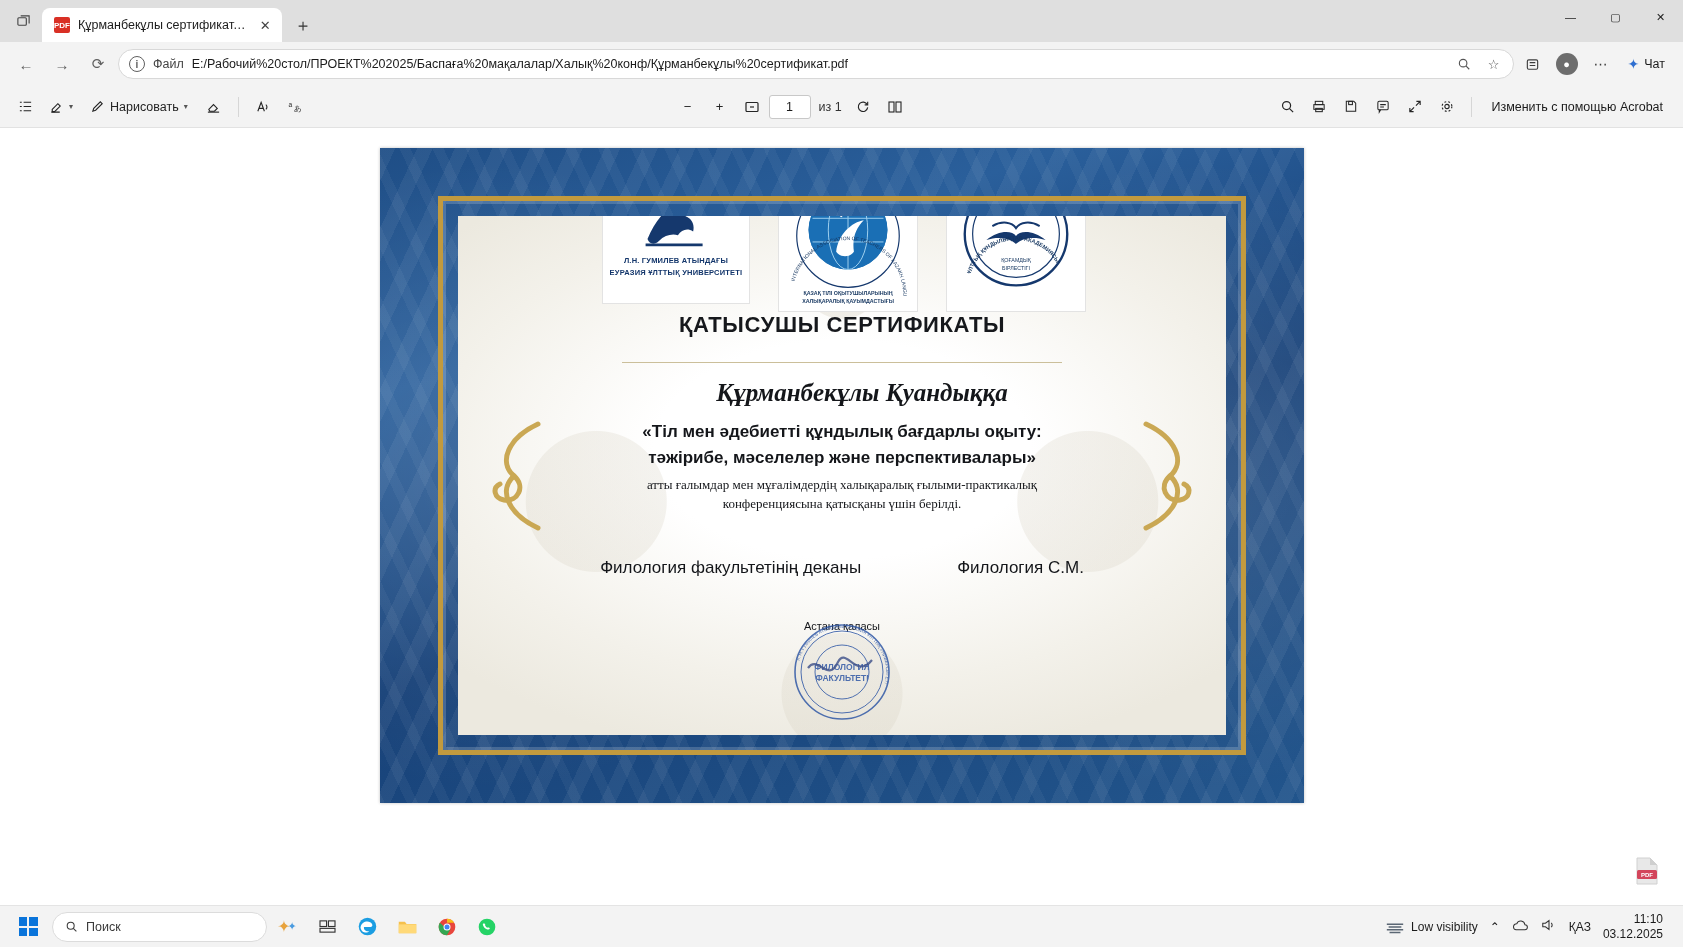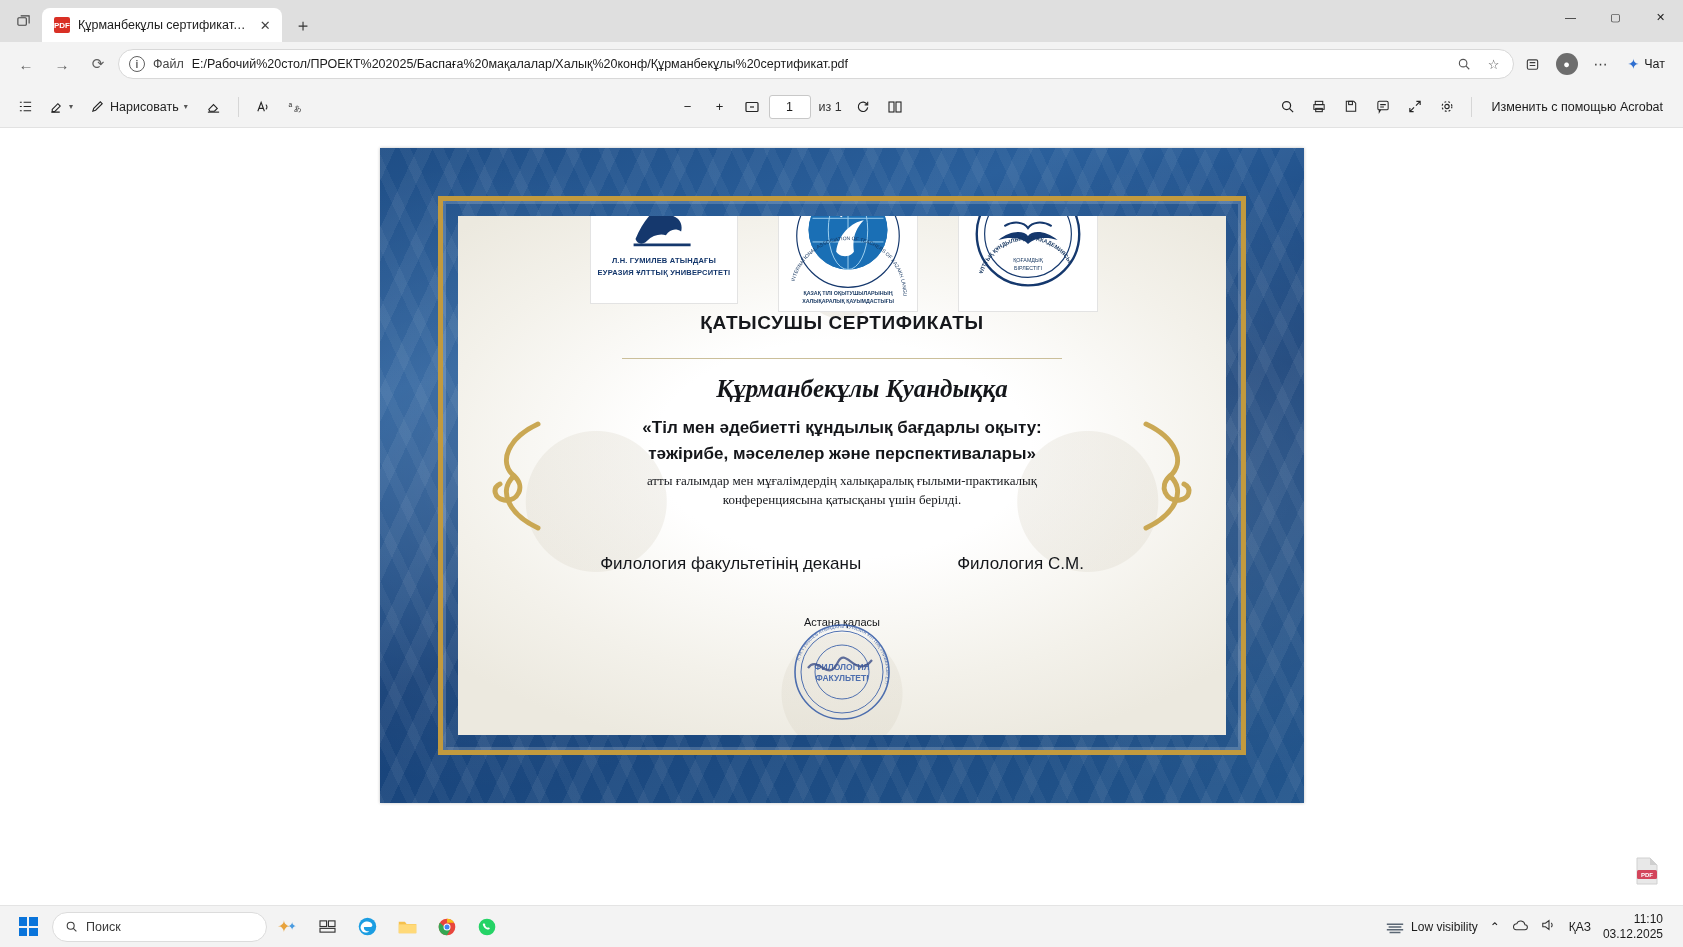--- a/index.html
+++ b/index.html
@@ -160,30 +160,30 @@
   
   .inner-damask {
     position: absolute; inset: 0;
     background:
       radial-gradient(circle at 50% 12%, rgba(205,198,180,0.28) 0 40px, rgba(0,0,0,0) 41px),
       radial-gradient(circle at 18% 55%, rgba(205,198,180,0.22) 0 70px, rgba(0,0,0,0) 71px),
       radial-gradient(circle at 82% 55%, rgba(205,198,180,0.22) 0 70px, rgba(0,0,0,0) 71px),
       radial-gradient(circle at 50% 92%, rgba(205,198,180,0.20) 0 60px, rgba(0,0,0,0) 61px);
   }
 
-  .logos { position: absolute; left: 4px; right: 0; top: -52px; display: flex; justify-content: center; gap: 40px; z-index: 4; }
+  .logos { position: absolute; left: 4px; right: 0; top: -52px; display: flex; justify-content: center; gap: 28px; z-index: 4; }
   .logo-box { background: #ffffff; border: 1px solid #e3e3e3; display: flex; align-items: center; justify-content: center; }
   .logo-enu { width: 148px; height: 140px; flex-direction: column; gap: 3px; padding: 8px 4px; }
   .logo-enu .rider { width: 76px; height: 62px; }
   .logo-enu .l1 { font-size: 7.5px; font-weight: bold; color: #13366b; letter-spacing: .2px; text-align: center; }
   .logo-enu .l2 { font-size: 7.5px; font-weight: bold; color: #13366b; letter-spacing: .2px; text-align: center; }
   .logo-round { width: 140px; height: 148px; position: relative; }
   .cert-body { position: absolute; left: 0; right: 0; top: 96px; text-align: center; }
   .cert-title {
-    font-size: 19px; font-weight: bold; color: #16181c; letter-spacing: .6px;
+    font-size: 22px; font-weight: bold; color: #16181c; letter-spacing: .6px;
   }
   .cert-rule { width: 440px; height: 1px; background: #cbbf9a; margin: 24px auto 0; }
   .cert-name {
     font-family: "Liberation Serif", serif; font-style: italic; font-weight: bold;
     font-size: 25px; color: #14161a; margin-top: 16px; padding-left: 40px;
   }
   .cert-theme {
     font-size: 17px; font-weight: bold; color: #14161a; line-height: 1.5; margin-top: 12px;
   }
   .cert-desc {

